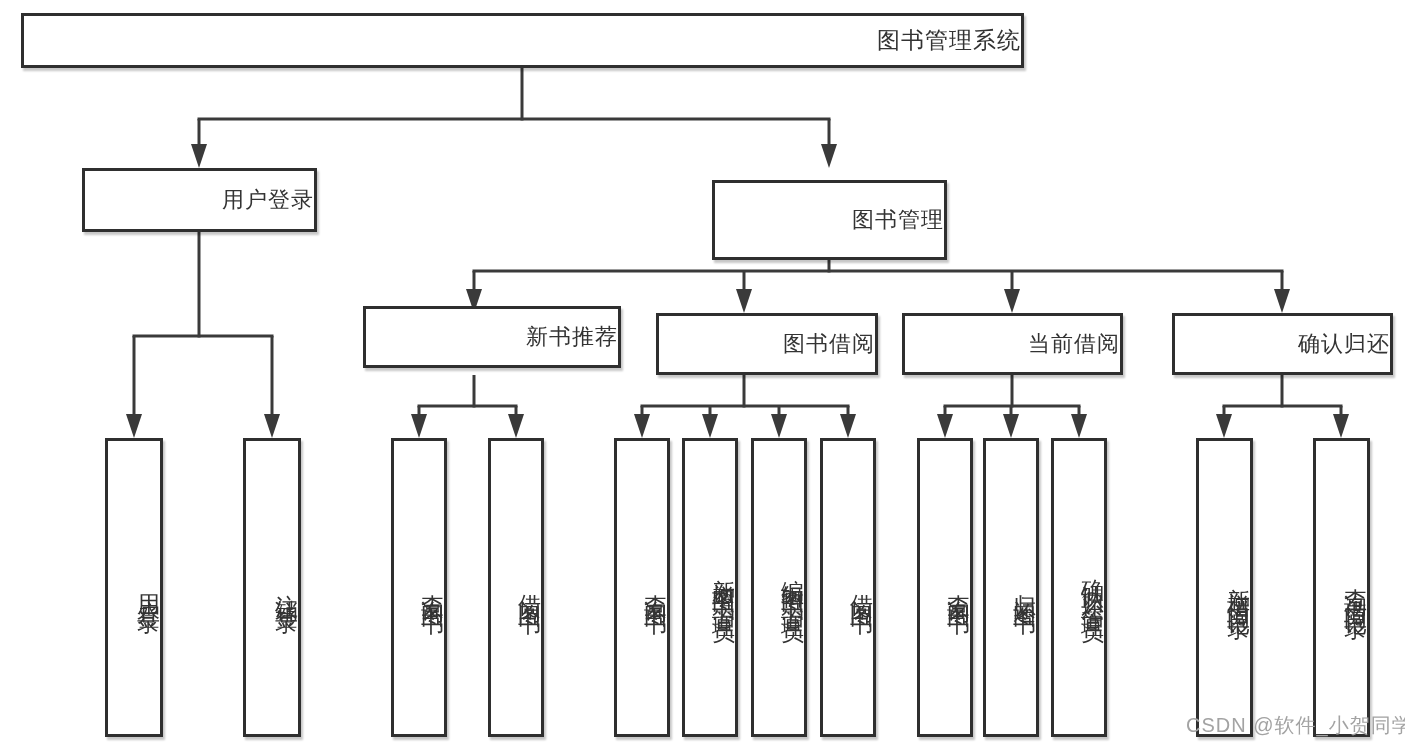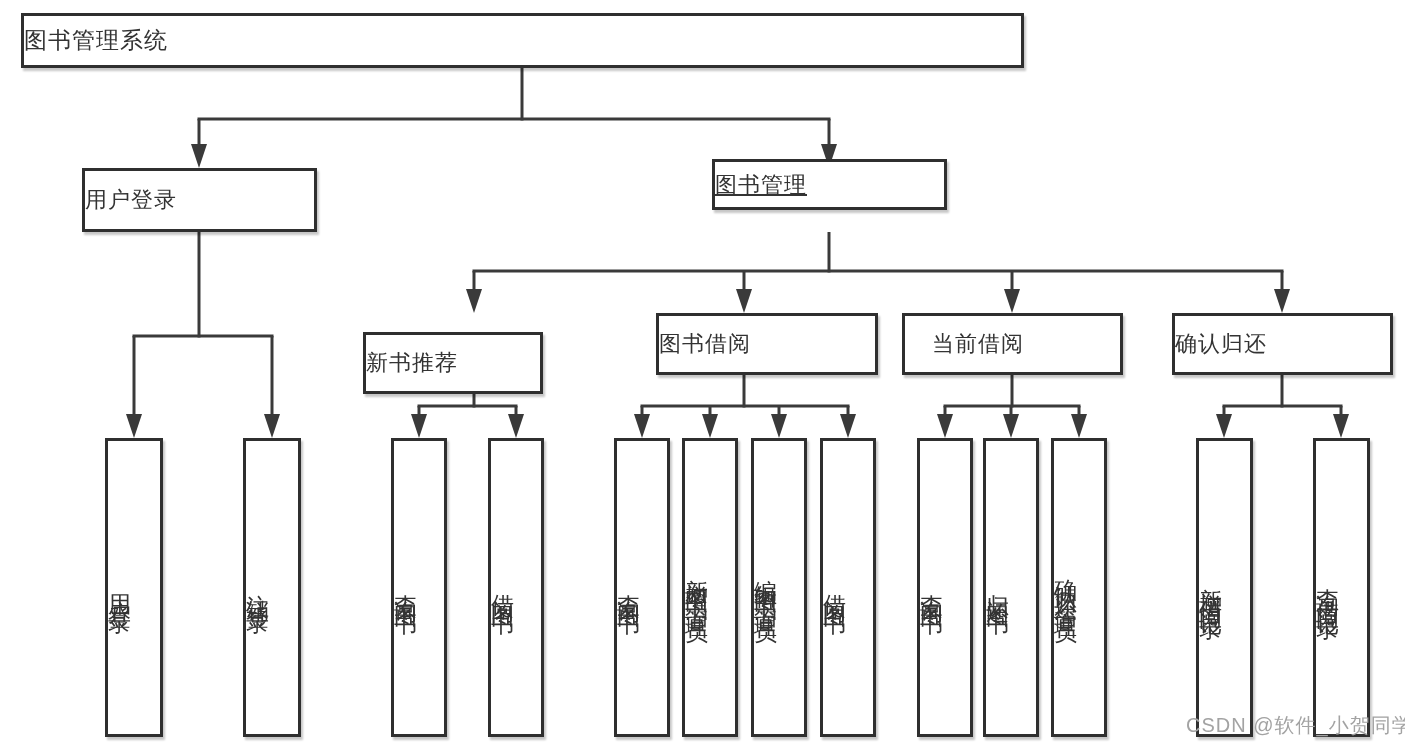--- a/index.html
+++ b/index.html
@@ -19,21 +19,21 @@
     color: var(--color-line, #3a3a3a);
   }
   .node, .leaf {
     position: absolute;
     box-sizing: border-box;
     background: #ffffff;
     border: 3px solid var(--color-border, #2f2f2f);
     box-shadow: 2px 3px 2px rgba(0,0,0,0.22);
     display: flex;
     align-items: center;
-    justify-content: flex-start;
+    justify-content: flex-end;
     z-index: 1;
   }
   .node { font-size: 22px; letter-spacing: 1px; }
   .node.root-box { font-size: 23px; }
   .leaf { top: 438px; height: 299px; }
   .vtext {
     writing-mode: vertical-rl;
     font-size: 23px;
     letter-spacing: 6px;
     line-height: 1;
@@ -121,25 +121,25 @@
     </g>
   </svg>
 
   <div class="node root-box" style="left:21px; top:13px; width:1003px; height:55px;">
     <span>图书管理系统</span>
   </div>
 
   <div class="node" style="left:82px; top:168px; width:235px; height:64px;">
     <span>用户登录</span>
   </div>
-  <div class="node" style="left:712px; top:159px; width:235px; height:51px;text-decoration:underline;">
+  <div class="node" style="left:712px; top:180px; width:235px; height:80px;">
     <span>图书管理</span>
   </div>
 
-  <div class="node" style="left:363px; top:332px; width:180px; height:62px;">
+  <div class="node" style="left:363px; top:306px; width:258px; height:62px;">
     <span>新书推荐</span>
   </div>
   <div class="node" style="left:656px; top:313px; width:222px; height:62px;">
     <span>图书借阅</span>
   </div>
   <div class="node" style="left:902px; top:313px; width:221px; height:62px;padding-left:27px;">
     <span>当前借阅</span>
   </div>
   <div class="node" style="left:1172px; top:313px; width:221px; height:62px;">
     <span>确认归还</span>

